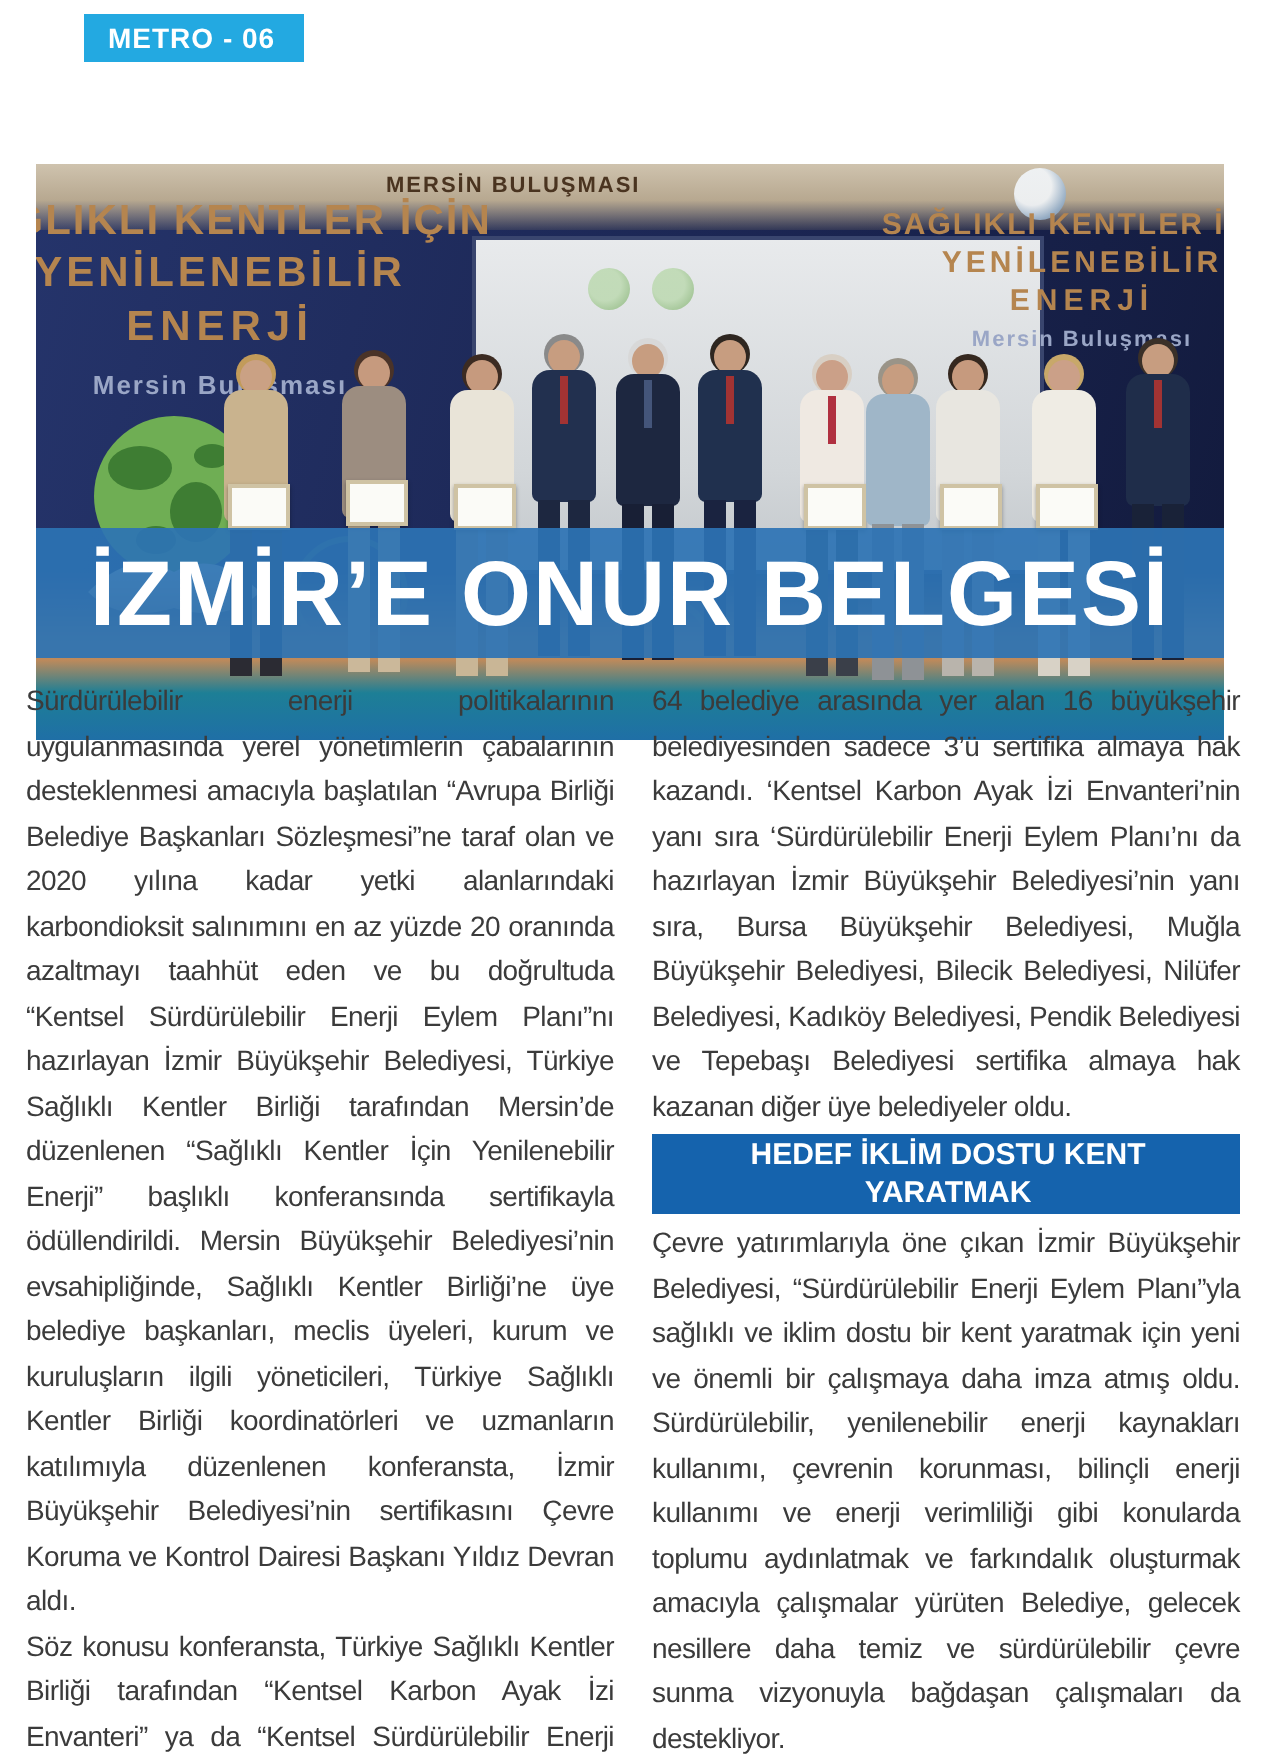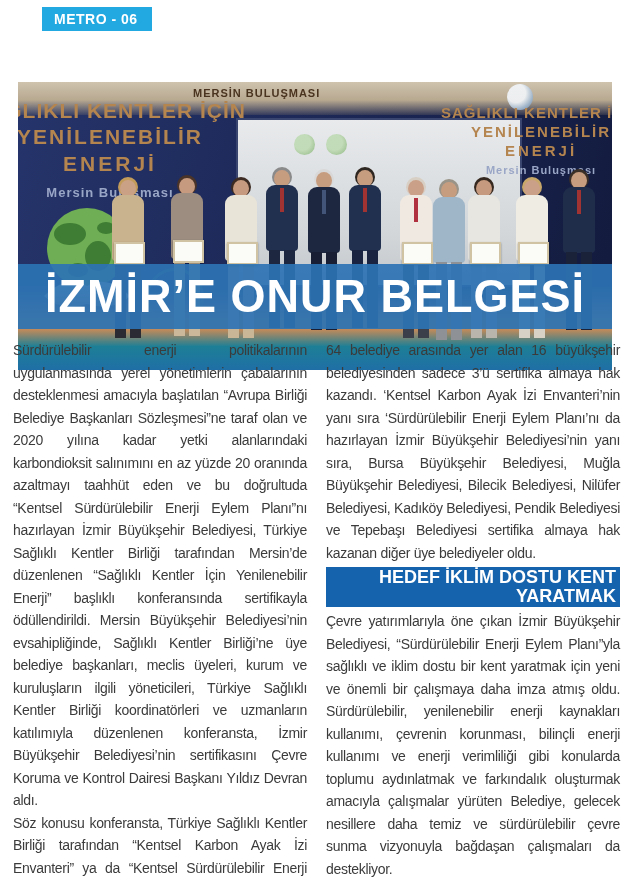--- a/index.html
+++ b/index.html
@@ -80,23 +80,23 @@
     color:#ffffff;font-size:45px;font-weight:bold;letter-spacing:1px;
     white-space:nowrap;transform:scaleY(1.02);
   }
   
   .article{position:absolute;left:13px;top:339px;width:607px;display:flex;gap:19px;}
   .col{width:294px;color:#3b3b3b;font-size:14px;line-height:22.5px;
     text-align:justify;letter-spacing:-0.3px;}
   .col p{margin:0;}
   .col p + p{margin-top:0;}
   .subhead{
-    background:#1563ad;color:#fff;font-size:18px;font-weight:bold;
+    background:#1563ad;color:#fff;font-size:15px;font-weight:bold;
     letter-spacing:0;line-height:19px;padding:1px 4px 1px 6px;margin:3px 0 3px 0;
-    text-align:right;
+    text-align:center;
   }
 </style>
 </head>
 <body>
 
 <div class="section-tag">METRO - 06</div>
 
 <div class="photo">
 
   <div class="photo-strip"></div>

